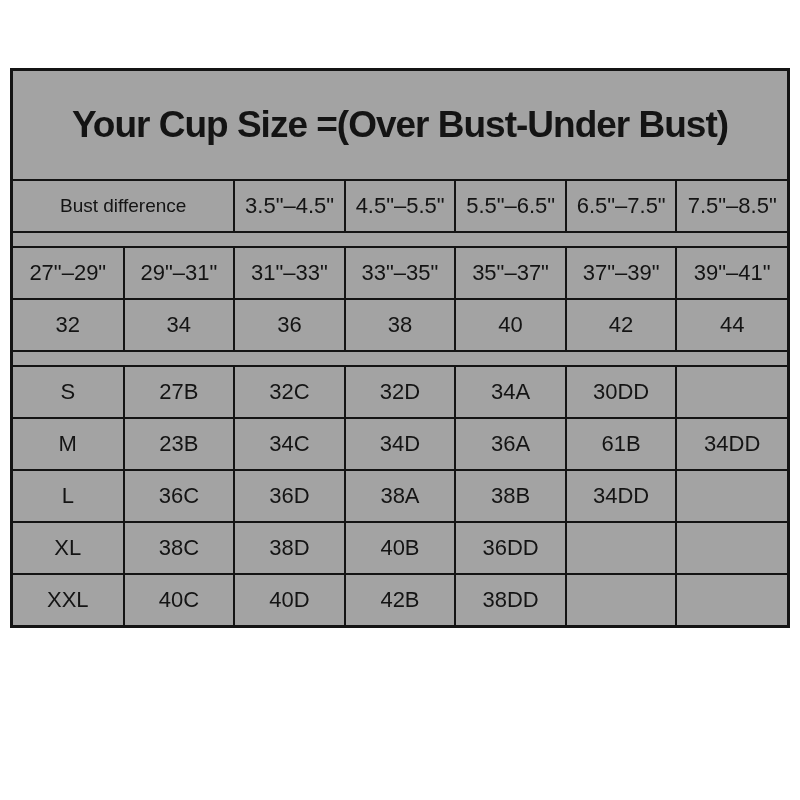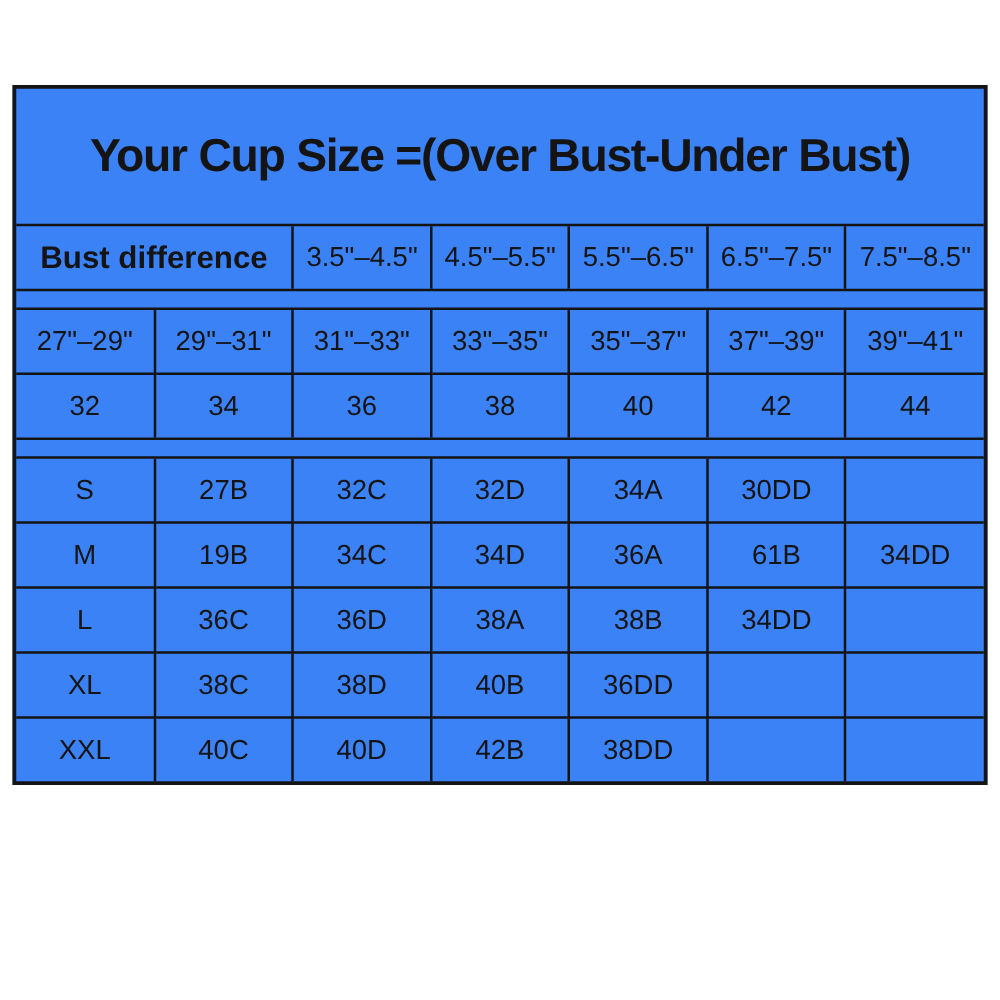--- a/index.html
+++ b/index.html
@@ -14,21 +14,21 @@
     font-family: "Liberation Sans", sans-serif;
     color: #141414;
   }
   .chart-box {
     position: absolute;
     left: 10px;
     top: 68px;
     width: 780px;
     box-sizing: border-box;
     border: 3px solid #141414;
-    background: #3b82f6;
+    background: #a3a3a3;
     display: flex;
     flex-direction: column;
   }
   .title-row {
     box-sizing: border-box;
     height: 110px;
     border-bottom: 2px solid #141414;
     display: flex;
     align-items: center;
     justify-content: center;
@@ -47,22 +47,22 @@
     border: 2px solid #141414;
     text-align: center;
     vertical-align: middle;
     padding: 0;
     font-size: 22px;
     font-weight: normal;
     overflow: hidden;
     white-space: nowrap;
   }
   table.grid th {
-    font-size: 25px;
-    font-weight: bold;
+    font-size: 19px;
+    font-weight: normal;
   }
   .t1 td, .t1 th { height: 50px; }
   .t2 td { height: 50px; }
   .t3 td { height: 50px; }
   col.wide  { width: 28.6%; }
   col.c5    { width: 14.28%; }
   col.c7    { width: 14.2857%; }
   .spacer-row {
     box-sizing: content-box;
     height: 13px;
@@ -150,21 +150,21 @@
         <td>S</td>
         <td>27B</td>
         <td>32C</td>
         <td>32D</td>
         <td>34A</td>
         <td>30DD</td>
         <td></td>
       </tr>
       <tr>
         <td>M</td>
-        <td>19B</td>
+        <td>23B</td>
         <td>34C</td>
         <td>34D</td>
         <td>36A</td>
         <td>61B</td>
         <td>34DD</td>
       </tr>
       <tr>
         <td>L</td>
         <td>36C</td>
         <td>36D</td>

